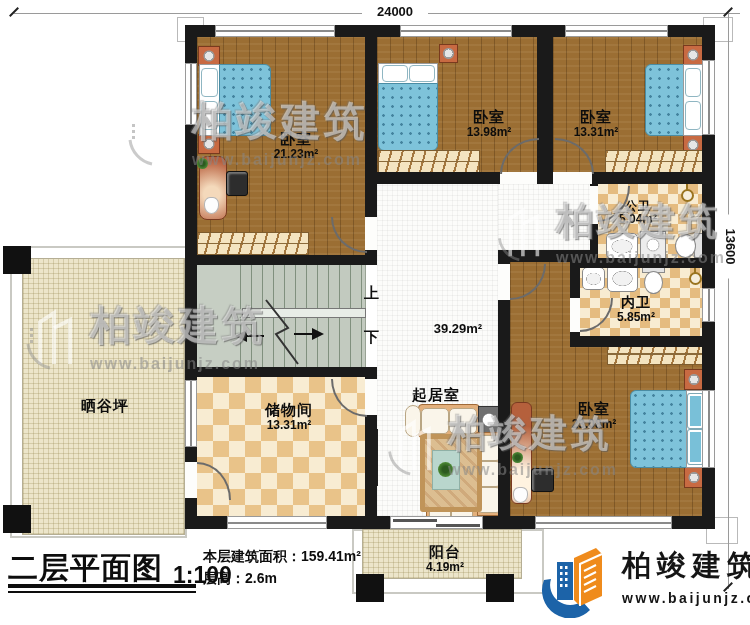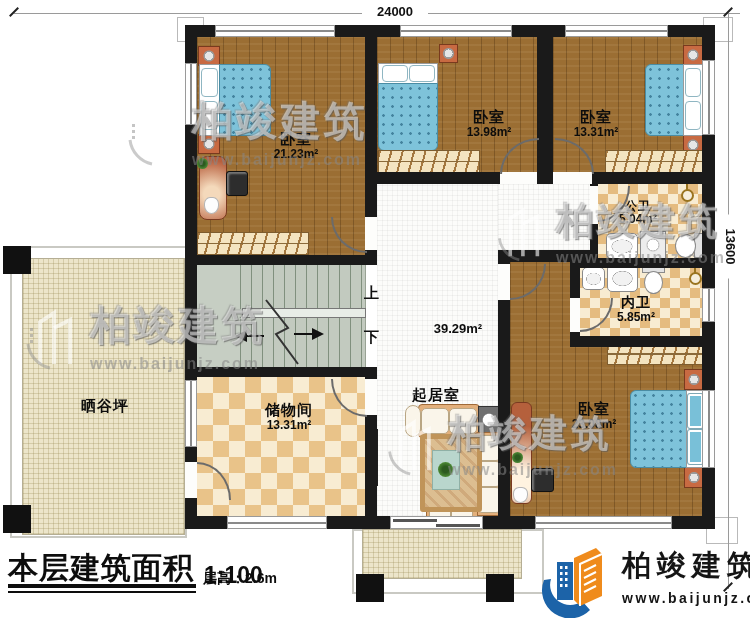--- a/index.html
+++ b/index.html
@@ -307,20 +307,24 @@
   <div class="rlabel" style="left:396px;top:387px;width:80px;">
     <div class="rname">起居室</div>
   </div>
   <div class="rlabel" style="left:244px;top:402px;width:90px;">
     <div class="rname">储物间</div>
     <div class="rarea">13.31m²</div>
   </div>
   <div class="rlabel" style="left:66px;top:398px;width:78px;">
     <div class="rname">晒谷坪</div>
   </div>
+  <div class="rlabel" style="left:405px;top:544px;width:80px;">
+    <div class="rname">阳台</div>
+    <div class="rarea">4.19m²</div>
+  </div>
   <div class="stair-txt" style="left:364px;top:284px;">上</div>
   <div class="stair-txt" style="left:364px;top:328px;">下</div>
 
   <div class="wm" style="left:124px;top:94px;">
     <svg width="62" height="76" viewBox="0 0 62 76">
       <g fill="none" stroke="rgba(255,255,255,0.6)" stroke-width="4">
         <path d="M18 66 V24 L32 15 V66"></path>
           <path d="M32 30 L48 22 V66"></path>
       </g>
       <path d="M6 46 a28 28 0 0 0 22 24" fill="none" stroke="rgba(140,140,140,0.45)" stroke-width="3"></path>
@@ -374,25 +378,26 @@
       </g>
       <path d="M6 46 a28 28 0 0 0 22 24" fill="none" stroke="rgba(140,140,140,0.45)" stroke-width="3"></path>
     </svg>
     <div class="wm-txt">
       <div class="wm-cn" style="font-size:38px;">柏竣建筑</div>
       <div class="wm-url">www.baijunjz.com</div>
     </div>
   </div>
 
   <div class="tb-row" style="left:8px;top:548px;">
-    <div class="tb-title">本层建筑面积</div>
+    <div class="tb-title">二层平面图</div>
     <div class="tb-scale">1:100</div>
   </div>
   <div class="tb-line" style="left:8px;top:584px;width:188px;height:4px;"></div>
   <div class="tb-line" style="left:8px;top:591px;width:188px;height:2px;"></div>
+  <div class="tb-info" style="left:203px;top:547px;"><span>本层建筑面积：</span><span>159.41m²</span></div>
   <div class="tb-info" style="left:203px;top:569px;"><span>层高：</span><span>2.6m</span></div>
 
   <div class="logo" style="left:536px;top:546px;">
     <svg width="80" height="72" viewBox="0 0 80 72">
       <path d="M8 34 A28 28 0 0 0 54 64 L46 55 A20 20 0 0 1 15 33 Z" fill="#1c63a8"></path>
       <rect x="21" y="16" width="16" height="38" fill="#1c63a8"></rect>
       <g fill="#fff">
         <rect x="24" y="20" width="2.5" height="3"></rect>
           <rect x="29" y="20" width="2.5" height="3"></rect>
         <rect x="24" y="26" width="2.5" height="3"></rect>

